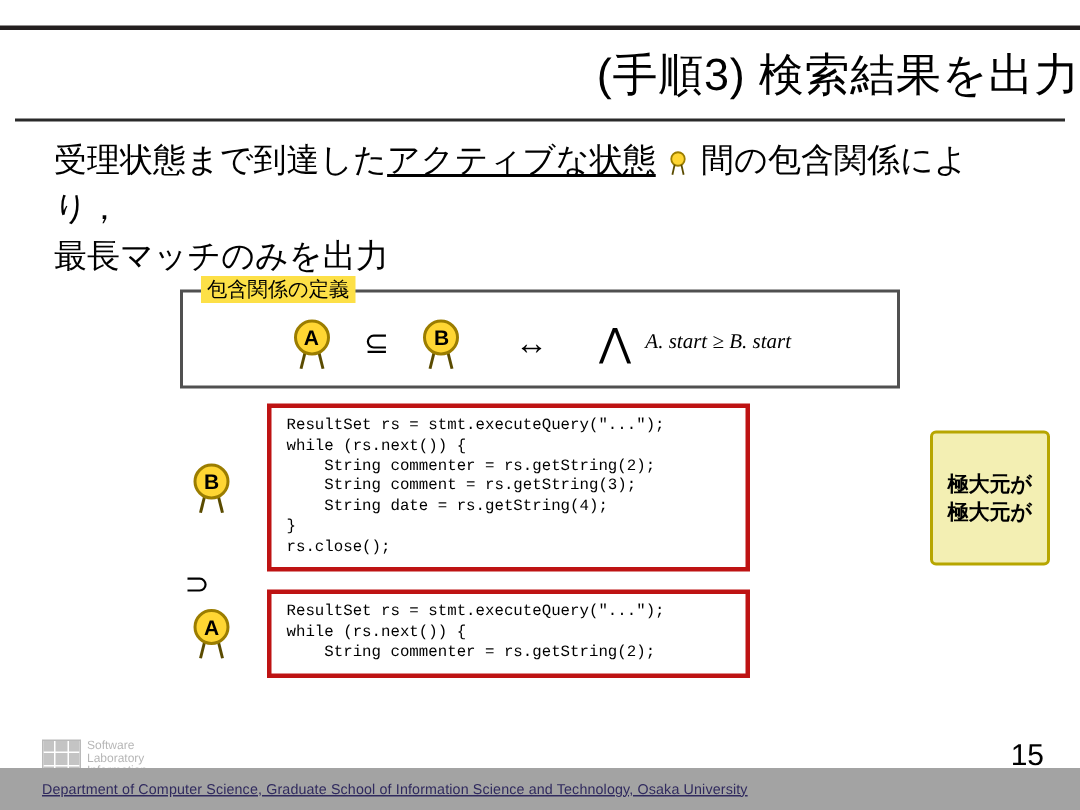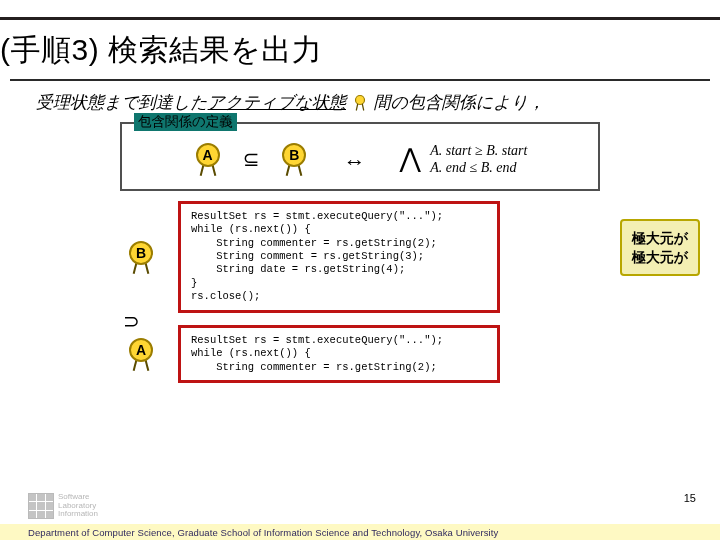--- a/index.html
+++ b/index.html
@@ -10,52 +10,51 @@
     font-family: "Meiryo", "Hiragino Kaku Gothic Pro", sans-serif;
     position: relative;
     overflow: hidden;
   }
   .topstripe {
     height: 20px;
     width: 100%;
     border-bottom: 3px solid #241f1f;
   }
   .title {
-    text-align: left;
+    text-align: right;
     font-size: 30px;
     font-weight: 400;
     margin: 10px 0 8px 0;
     letter-spacing: 0.5px;
   }
   .hr2 { border: 0; border-top: 2px solid #2a2a2a; margin: 0 10px; }
   .lead {
-    font-size: 17px;
+    font-size: 22px;
     margin: 10px 36px 4px 36px;
     line-height: 1.45;
-    font-style: italic;
   }
   .lead .ul { text-decoration: underline; }
   .pin {
     display: inline-block;
     vertical-align: -4px;
     width: 18px; height: 18px;
   }
   .pin svg { width: 100%; height: 100%; }
 
   
   .defbox {
     margin: 6px 120px 10px 120px;
     border: 2px solid #505050;
     position: relative;
     padding: 18px 12px 12px 12px;
   }
   .defbox .legend {
     position: absolute;
     top: -11px; left: 12px;
-    background: #0f766e;
+    background: #fde047;
     padding: 0 4px;
     font-size: 13.5px;
   }
   .defrow {
     display: flex;
     align-items: center;
     gap: 20px;
     font-size: 16px;
     justify-content: center;
   }
@@ -100,21 +99,21 @@
     line-height: 1.28;
     white-space: pre;
     min-width: 322px;
   }
   .callout {
     position: absolute;
     right: -26px; top: 18px;
     background: #f3efb3;
     border: 2px solid #b7a600;
     border-radius: 4px;
-    padding: 8px 10px;
+    padding: 24px 10px;
     font-size: 14px;
     font-weight: 700;
     text-align: left;
     line-height: 1.35;
   }
 
   
   .pinlabel {
     display: inline-flex;
     flex-direction: column;
@@ -166,32 +165,33 @@
     grid-template-columns: repeat(3,1fr);
     grid-template-rows: repeat(3,1fr);
     gap: 1px;
     border: 1px solid #777;
   }
   .logo .mark span { background:#8a8a8a; }
   .logo .txt {
     font-size: 8px; line-height: 1.05; color: #6d6d6d;
   }
   .pagenum {
-    position: absolute; right: 24px; bottom: 36px;
-    font-size: 11px;
+    position: absolute; right: 24px; bottom: 24px;
+    font-size: 20px;
   }
   .affil {
     position: absolute; left: 0; right: 0; bottom: 0;
-    height: 16px;
-    background: #fef9c3;
+    height: 28px;
+    background: #a3a3a3;
     color: #302a5e;
     font-size: 9.5px;
     display: flex; align-items: center;
     padding-left: 28px;
     letter-spacing: 0.1px;
+    text-decoration: underline;
   }
 </style>
 </head>
 <body>
 
 <div class="topstripe"></div>
 
 <h1 class="title">(手順3) 検索結果を出力</h1>
 
 <hr class="hr2">
@@ -199,40 +199,40 @@
 <p class="lead">
   <span>受理状態まで到達した</span><span class="ul">アクティブな状態</span>
   <span class="pin">
     <svg viewBox="0 0 24 24">
         <circle cx="12" cy="8" r="6" fill="#ffd633" stroke="#9b7d00" stroke-width="1.6"></circle>
         <line x1="9" y1="13" x2="7" y2="22" stroke="#5a4b00" stroke-width="1.6"></line>
         <line x1="15" y1="13" x2="17" y2="22" stroke="#5a4b00" stroke-width="1.6"></line>
       </svg>
   </span>
   <span>間の包含関係により，</span><br>
+  <span>最長マッチのみを出力</span>
 </p>
 
 <div class="defbox">
   <div class="legend">包含関係の定義</div>
   <div class="defrow">
     <span class="pinlabel">
       <span class="circle">A</span>
       <span class="legs"></span>
     </span>
     <span class="subset">⊆</span>
     <span class="pinlabel">
       <span class="circle">B</span>
       <span class="legs"></span>
     </span>
     <span class="lrarrow">↔</span>
     <span class="eqstack">
       <span class="bigand">⋀</span>
       <span style="display:inline-block;vertical-align:middle;">
         <div>A. start ≥ B. start</div>
-        <div>A. end ≤ B. end</div>
       </span>
     </span>
   </div>
 </div>
 
 <div class="blocks">
   <span class="supset">⊃</span>
 
   <div class="blockrow">
     <span class="pinlabel">

